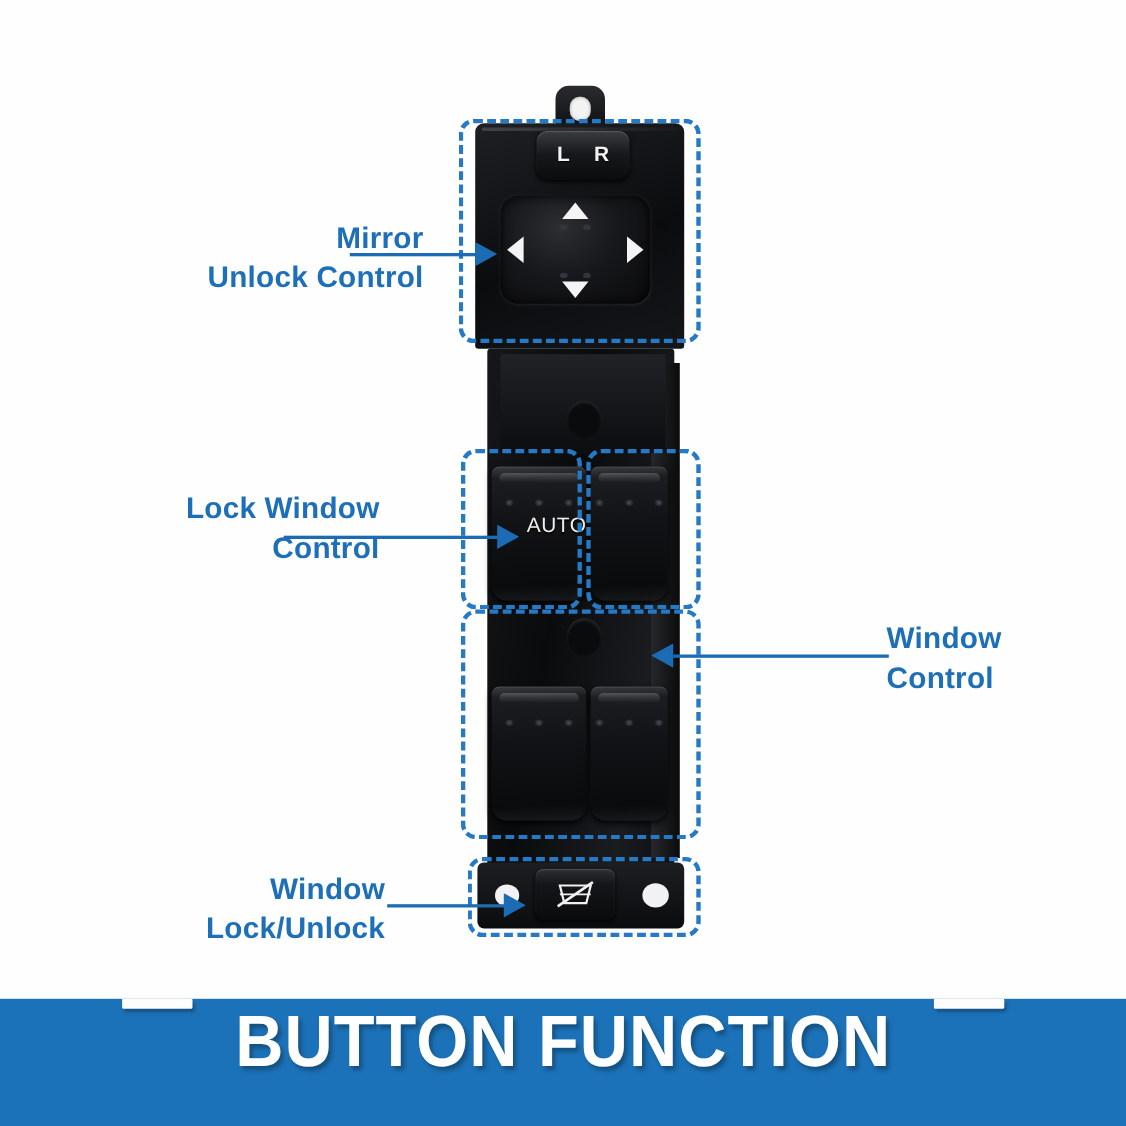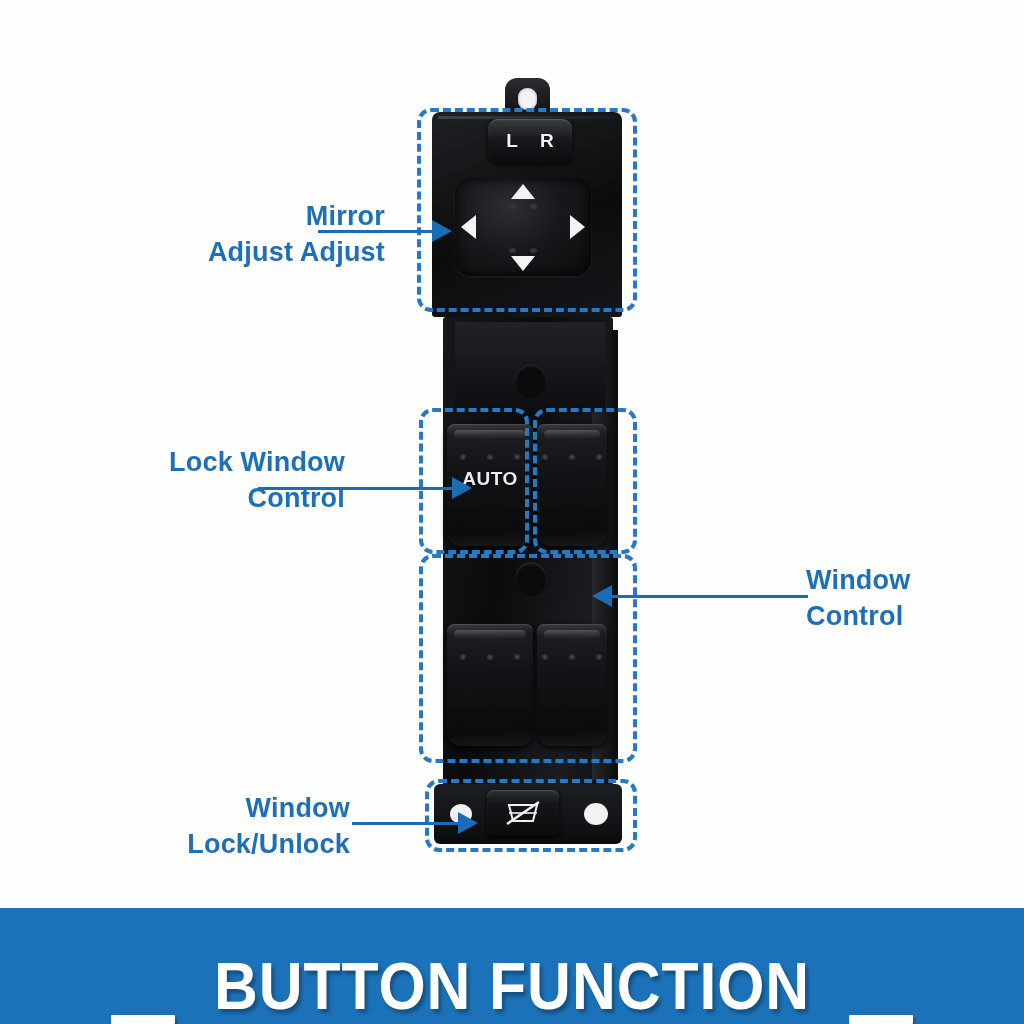--- a/index.html
+++ b/index.html
@@ -133,22 +133,22 @@
   }
   .rocker::before{
     content:""; position:absolute; left:7px; right:7px; top:6px; height:9px;
     background: linear-gradient(180deg,rgba(255,255,255,.20),rgba(255,255,255,0));
     border-radius:6px;
   }
   .rkdots { position:absolute; top:30px; left:0; width:100%; height:8px;
             display:flex; justify-content:center; gap:19px; }
   .rkdots i { width:8px; height:6px; border-radius:50%;
               background: radial-gradient(circle,#4b4d52 0%,#1a1b1e 80%); }
-  .autolbl { position:absolute; top:44px; left:0; width:100%; text-align:center;
-             color:#ededed; font-size:19px; font-weight:bold; letter-spacing:.5px;
+  .autolbl { position:absolute; top:44px; left:16px; width:100%; text-align:center;
+             color:#ededed; font-size:19px; font-weight:normal; letter-spacing:.5px;
              text-shadow:0 1px 1px #000; }
 
   
   .base-plate{
     position:absolute; left:434px; top:784px; width:188px; height:60px;
     background: linear-gradient(180deg,#1c1e22 0%,#0b0c0e 100%);
     border-radius:6px;
   }
   .hole { position:absolute; background:#f2f2f2; border-radius:50%; }
   .lockbtn{
@@ -156,21 +156,21 @@
     background: linear-gradient(180deg,#2e3035 0%,#141518 30%,#0a0b0c 100%);
     border-radius:7px;
     box-shadow: 0 2px 4px rgba(0,0,0,.9), inset 0 1px 1px rgba(255,255,255,.16);
     display:flex; align-items:center; justify-content:center;
   }
 
   
   #banner {
     position:absolute; left:0; bottom:0; width:1024px; height:116px;
     background:#1c72b8;
-    display:flex; align-items:flex-end; justify-content:center; gap:13px;
+    display:flex; align-items:flex-start; justify-content:center; gap:13px;
   }
   #banner .bar { width:64px; height:9px; background:#fdfdfd; border-radius:1px;
                  box-shadow: 2px 3px 3px rgba(0,0,0,.28); }
   #banner .btxt {
     color:#ffffff; font-size:66px; font-weight:bold;
     letter-spacing:1px; transform: scaleX(.92);
     text-shadow: 3px 4px 4px rgba(0,0,0,.30);
     white-space:nowrap;
   }
 </style>
@@ -258,21 +258,21 @@
 
   <div class="dashbox" style="left:419px; top:408px; width:110px; height:146px;"></div>
 
   <div class="dashbox" style="left:533px; top:408px; width:104px; height:146px; border-radius:14px;"></div>
 
   <div class="dashbox" style="left:419px; top:554px; width:218px; height:209px;"></div>
 
   <div class="dashbox" style="left:425px; top:779px; width:212px; height:73px;"></div>
 
   <div class="callout right-al" style="left:115px; top:198px; width:270px;">Mirror
-Adjust Adjust</div>
+Unlock Control</div>
   <div class="leader" style="left:318px; top:230px; width:116px;"></div>
   <div class="ahead right" style="left:432px; top:220px;"></div>
 
   <div class="callout right-al" style="left:60px; top:444px; width:285px;">Lock Window
 Control</div>
   <div class="leader" style="left:258px; top:487px; width:196px;"></div>
   <div class="ahead right" style="left:452px; top:477px;"></div>
 
   <div class="callout left-al" style="left:806px; top:562px; width:230px;">Window
 Control</div>

